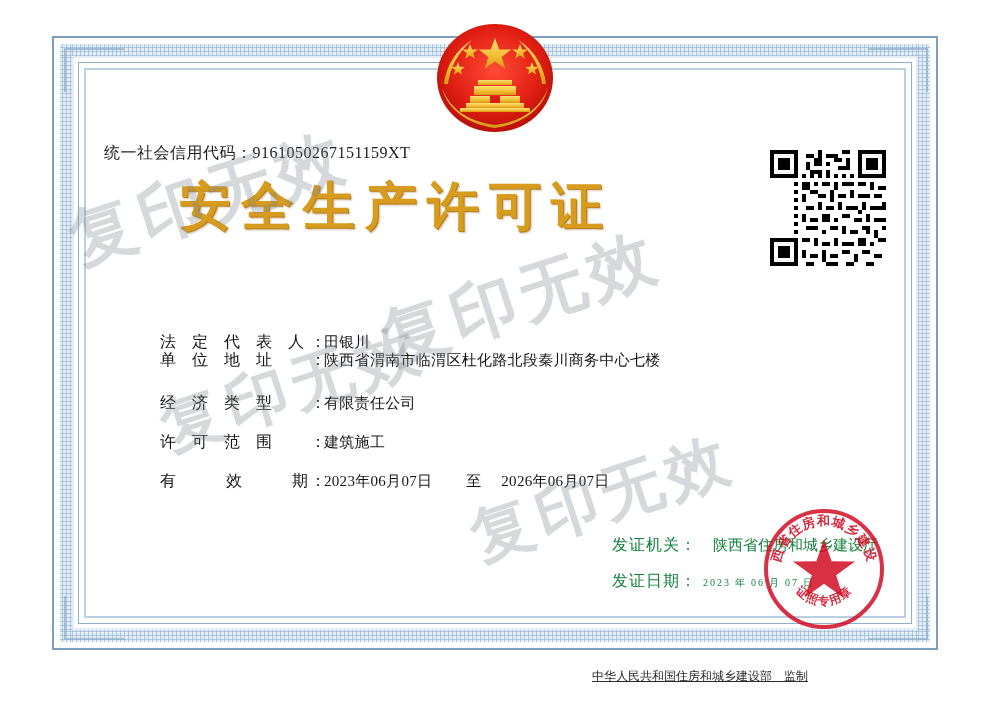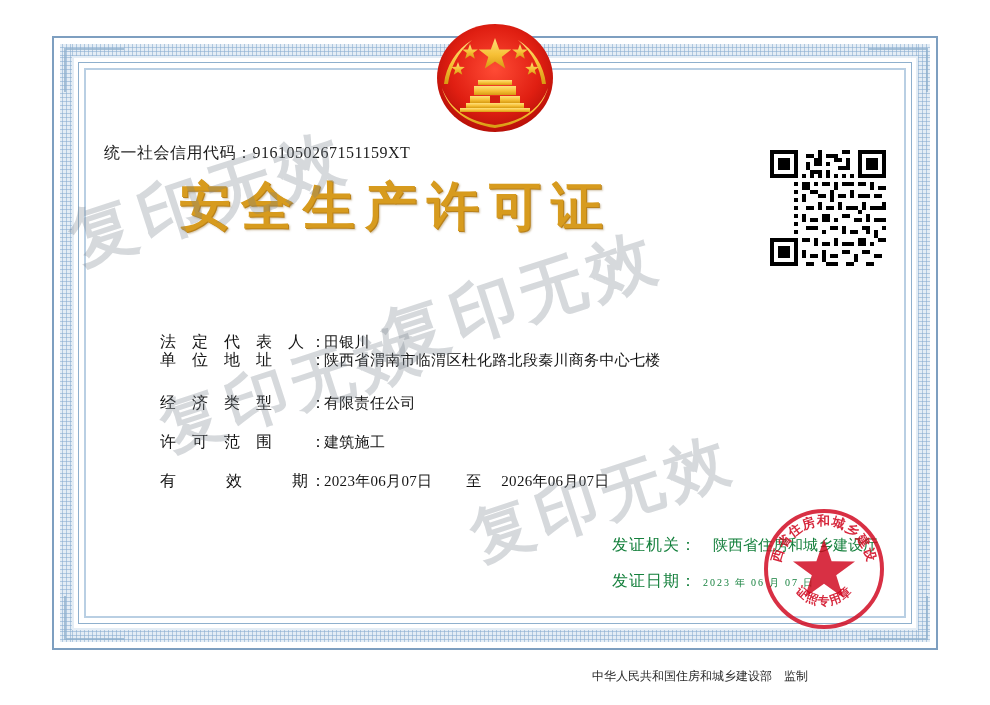--- a/index.html
+++ b/index.html
@@ -234,20 +234,21 @@
     width: 990px;
     text-align: center;
     font-size: 12px;
     color: #2a2a2a;
     padding-right: 10px;
     box-sizing: border-box;
   }
   .footer-note .fn-right {
     display: inline-block;
     margin-left: 420px;
+    text-decoration: underline;
   }
 
   
   .watermark {
     position: absolute;
     font-family: "DejaVu Serif", "Liberation Serif", serif;
     font-weight: bold;
     color: rgba(120,130,140,0.30);
     white-space: nowrap;
     transform: rotate(-18deg);

